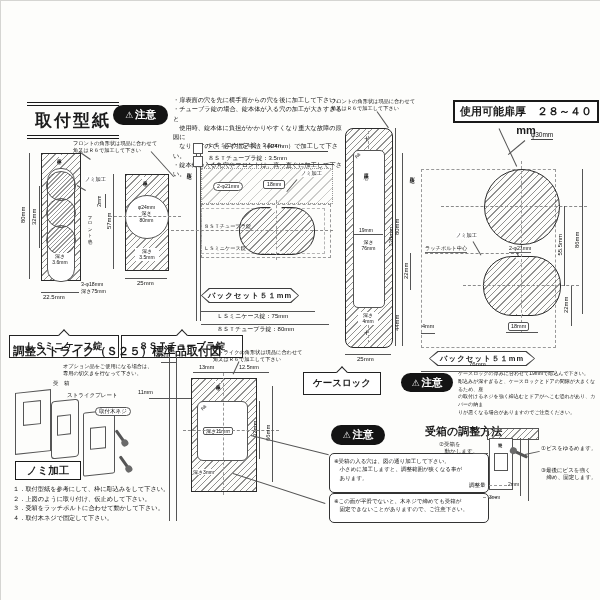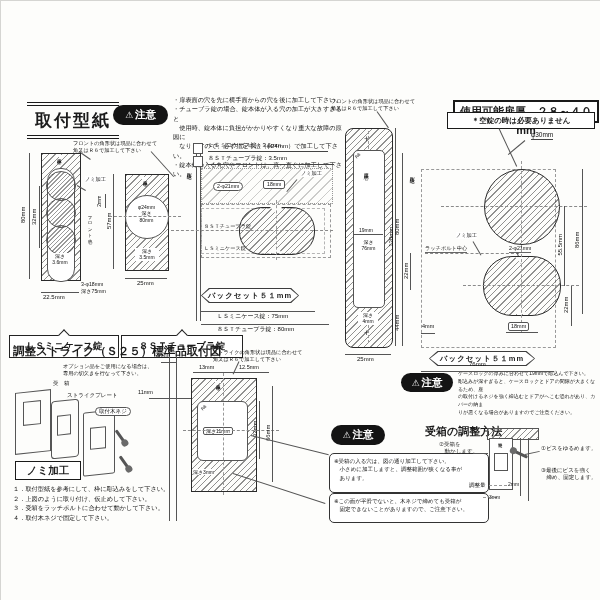--- a/index.html
+++ b/index.html
@@ -142,30 +142,30 @@
   <div class="abs hline" style="left:353px;top:233px;width:29px;"></div>
   <div class="abs lbl w" style="left:358px;top:226px;font-size:5px;">19mm</div>
   <div class="abs lbl w pre" style="left:357px;top:238px;width:21px;font-size:5px;text-align:center;">深さ
 76mm</div>
   <div class="abs lbl w pre" style="left:357px;top:311px;width:20px;font-size:5px;text-align:center;">深さ
 4mm</div>
   <div class="abs vline" style="left:394px;top:127px;height:218px;"></div>
   <div class="abs lbl rot" style="left:381px;top:232px;">130mm</div>
   <div class="abs hline" style="left:344px;top:353px;width:46px;"></div>
   <div class="abs lbl" style="left:356px;top:355px;">25mm</div>
+  <div class="abs callout" style="left:302px;top:371px;width:76px;height:16px;">ケースロック</div>
   <div class="abs badge" style="left:400px;top:372px;width:52px;height:19px;">
     <span class="ic">⚠</span>
     <span>注意</span>
   </div>
   <div class="abs lbl pre" style="left:457px;top:369px;width:140px;font-size:5px;line-height:1.55;">ケースロックの厚みに合わせて19mmで彫込んで下さい。
 彫込みが深すぎると、ケースロックとドアの間隙が大きくなるため、座
 の取付けるネジを強く締込むとドアがへこむ恐れがあり、カバーの納ま
 りが悪くなる場合がありますのでご注意ください。</div>
 
-  <div class="abs boxtitle" style="left:446px;top:111px;width:146px;height:15px;font-size:7.5px;line-height:15px;border-width:1.2px;">＊空錠の時は必要ありません</div>
   <div class="abs leader" style="left:498px;top:127px;width:42px;transform:rotate(65deg);"></div>
   <div class="abs lbl nw" style="left:530px;top:130px;font-size:6.5px;border-bottom:1px solid #444;">φ30mm</div>
   <div class="abs leader" style="left:524px;top:139px;width:22px;transform:rotate(140deg);"></div>
   <div class="abs" style="left:420px;top:168px;width:133px;height:177px;border:1px dashed #999;"></div>
   <div class="abs lbl vtx" style="left:408px;top:172px;font-size:5px;">彫込線</div>
   <div class="abs hatch ink" style="left:483px;top:168px;width:74px;height:74px;border-radius:50%;"></div>
   <div class="abs hdot" style="left:440px;top:205px;width:146px;"></div>
   <div class="abs vdash" style="left:520px;top:160px;height:92px;"></div>
   <div class="abs vline" style="left:401px;top:152px;height:150px;"></div>
   <div class="abs lbl rot" style="left:388px;top:222px;">80mm</div>

